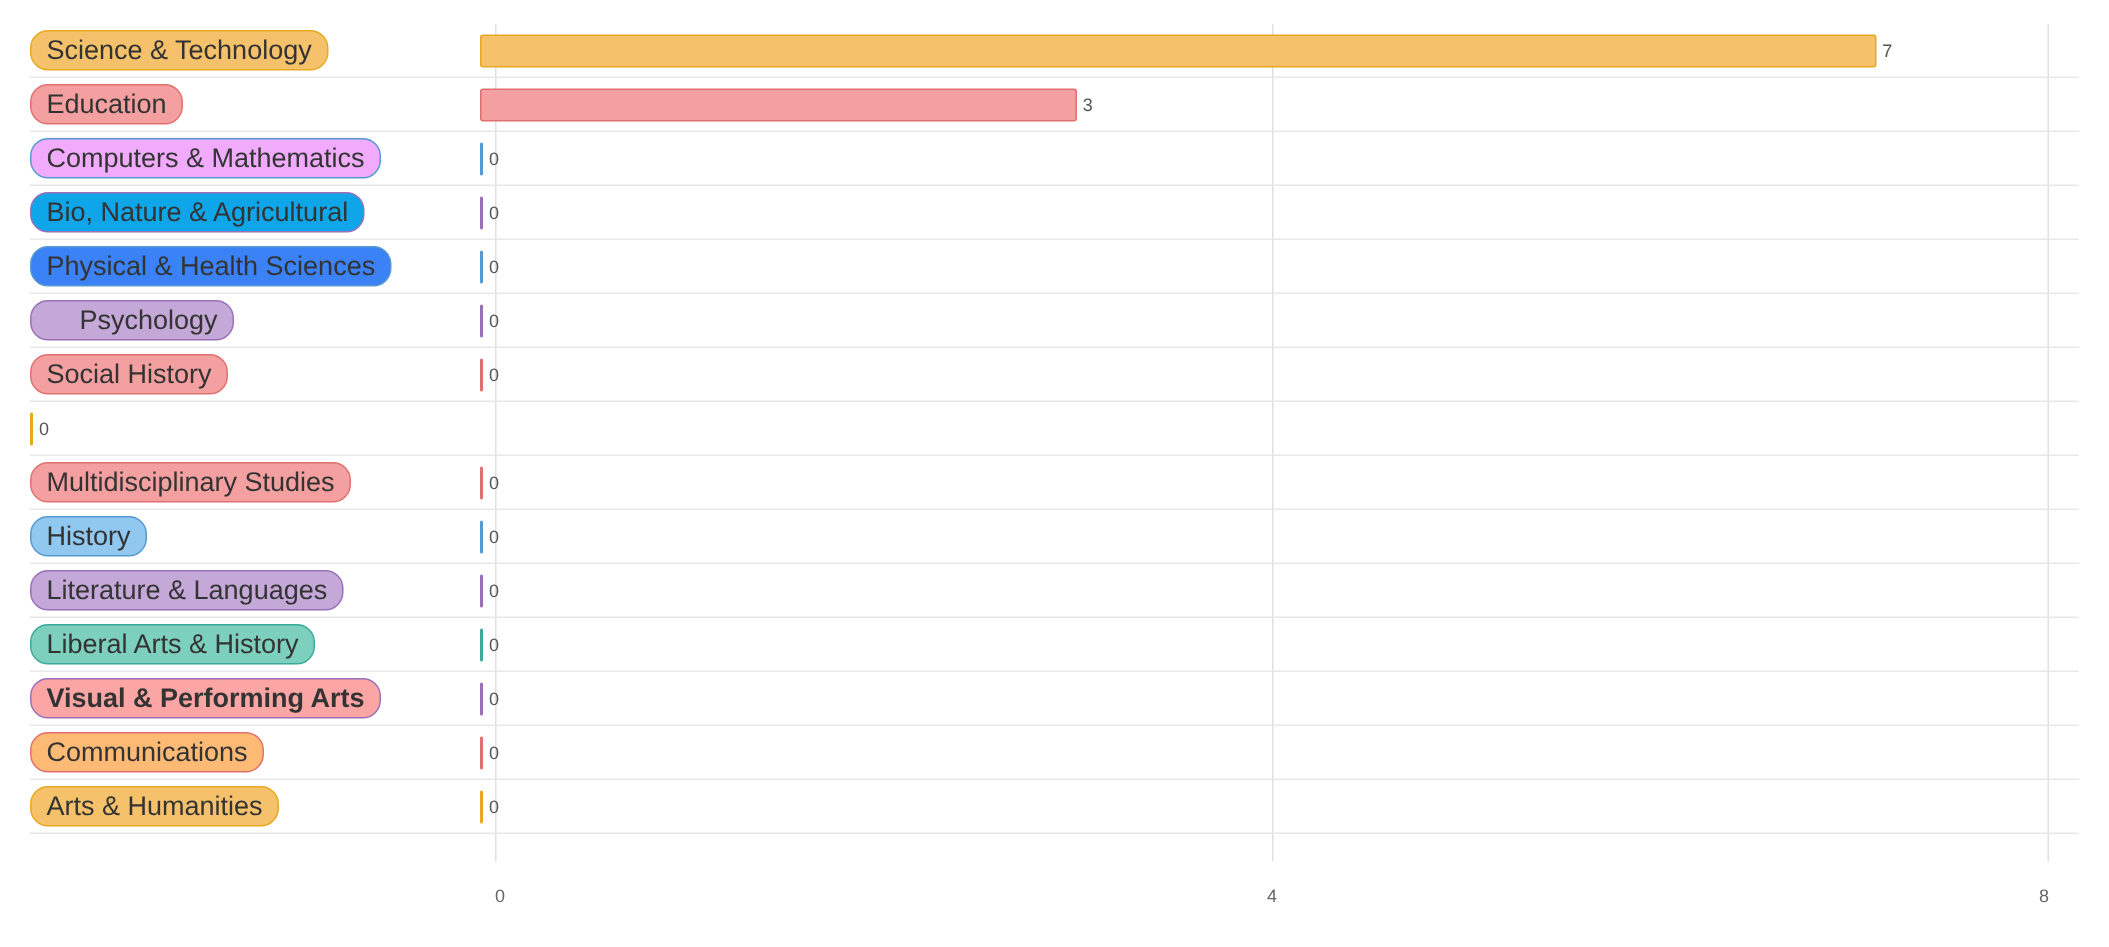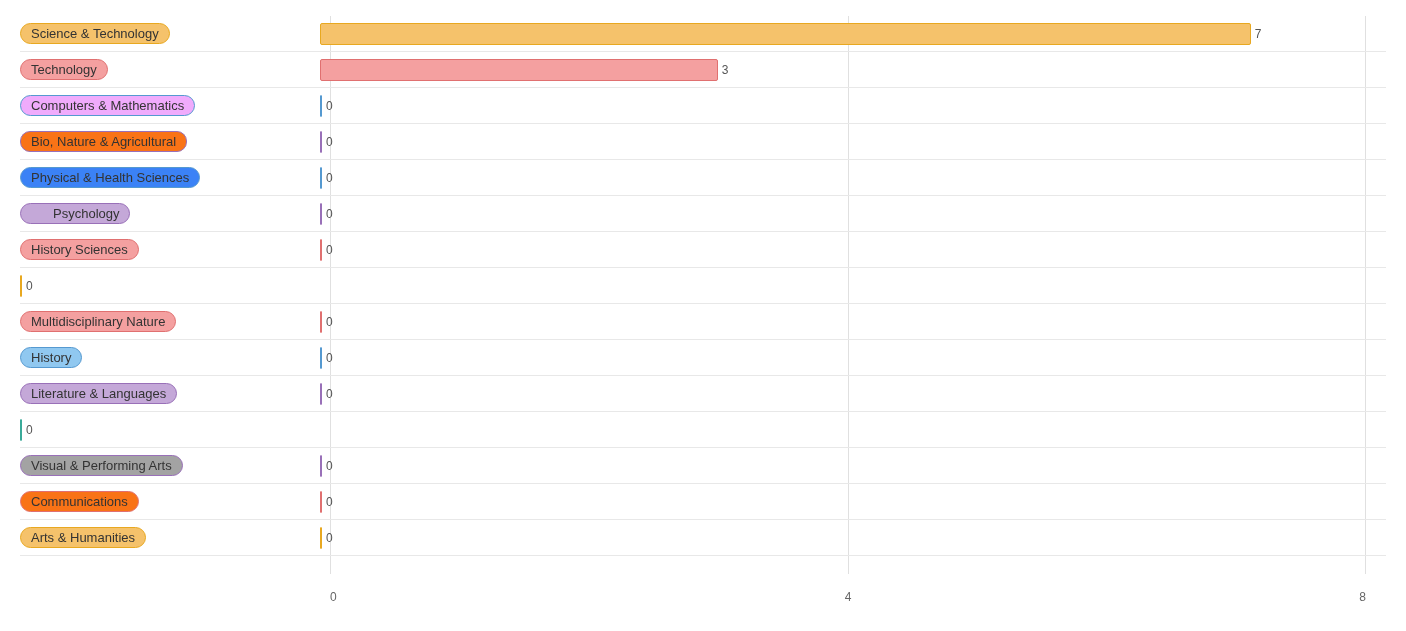--- a/index.html
+++ b/index.html
@@ -60,21 +60,21 @@
       display: flex;
       align-items: center;
       padding-right: 6px;
       font-size: 12.5px;
       color: #333;
     }
     .label-pill {
       display: inline-block;
       padding: 2px 10px;
       border-radius: 12px;
-      font-size: 13px;
+      font-size: 18px;
       white-space: nowrap;
       border: 1px solid rgba(0,0,0,0.08);
     }
     .bar-container {
       flex: 1;
       display: flex;
       align-items: center;
       position: relative;
       height: 100%;
     }
@@ -118,39 +118,39 @@
         <div class="bar-label">
           <span class="label-pill" style="background: rgb(245, 194, 107); border-color: rgb(232, 168, 32);">Science &amp; Technology</span>
         </div>
         <div class="bar-container">
           <div class="bar" style="width: calc(87.5% - 2px); background: rgb(245, 194, 107); border: 1px solid rgb(232, 168, 32); min-width: 2px;"></div>
           <span class="bar-value">7</span>
         </div>
       </div>
       <div class="bar-row">
         <div class="bar-label">
-          <span class="label-pill" style="background: rgb(244, 160, 160); border-color: rgb(224, 112, 112);">Technology</span>
+          <span class="label-pill" style="background: rgb(244, 160, 160); border-color: rgb(224, 112, 112);">Education</span>
         </div>
         <div class="bar-container">
           <div class="bar" style="width: calc(37.5% - 2px); background: rgb(244, 160, 160); border: 1px solid rgb(224, 112, 112); min-width: 2px;"></div>
           <span class="bar-value">3</span>
         </div>
       </div>
       <div class="bar-row">
         <div class="bar-label">
           <span class="label-pill" style="background: #f0abfc; border-color: rgb(85, 153, 208);">Computers &amp; Mathematics</span>
         </div>
         <div class="bar-container">
           <div class="bar" style="width: 2px; background: rgb(144, 200, 240); border: 1px solid rgb(85, 153, 208); min-width: 2px;"></div>
           <span class="bar-value">0</span>
         </div>
       </div>
       <div class="bar-row">
         <div class="bar-label">
-          <span class="label-pill" style="background: #f97316; border-color: rgb(153, 112, 184); border-radius: 10px;">Bio, Nature &amp; Agricultural</span>
+          <span class="label-pill" style="background: #0ea5e9; border-color: rgb(153, 112, 184);">Bio, Nature &amp; Agricultural</span>
         </div>
         <div class="bar-container">
           <div class="bar" style="width: 2px; background: rgb(196, 168, 216); border: 1px solid rgb(153, 112, 184); min-width: 2px;"></div>
           <span class="bar-value">0</span>
         </div>
       </div>
       <div class="bar-row">
         <div class="bar-label">
           <span class="label-pill" style="background: #3b82f6; border-color: rgb(85, 153, 208);">Physical &amp; Health Sciences</span>
         </div>
@@ -163,36 +163,36 @@
         <div class="bar-label">
           <span class="label-pill" style="background: rgb(196, 168, 216); border-color: rgb(153, 112, 184); padding-left: 32px;">Psychology</span>
         </div>
         <div class="bar-container">
           <div class="bar" style="width: 2px; background: rgb(196, 168, 216); border: 1px solid rgb(153, 112, 184); min-width: 2px;"></div>
           <span class="bar-value">0</span>
         </div>
       </div>
       <div class="bar-row">
         <div class="bar-label">
-          <span class="label-pill" style="background: rgb(244, 160, 160); border-color: rgb(224, 112, 112);">History Sciences</span>
+          <span class="label-pill" style="background: rgb(244, 160, 160); border-color: rgb(224, 112, 112);">Social History</span>
         </div>
         <div class="bar-container">
           <div class="bar" style="width: 2px; background: rgb(244, 160, 160); border: 1px solid rgb(224, 112, 112); min-width: 2px;"></div>
           <span class="bar-value">0</span>
         </div>
       </div>
       <div class="bar-row">
         <div class="bar-container">
           <div class="bar" style="width: 2px; background: rgb(245, 194, 107); border: 1px solid rgb(232, 168, 32); min-width: 2px;"></div>
           <span class="bar-value">0</span>
         </div>
       </div>
       <div class="bar-row">
         <div class="bar-label">
-          <span class="label-pill" style="background: rgb(244, 160, 160); border-color: rgb(224, 112, 112);">Multidisciplinary Nature</span>
+          <span class="label-pill" style="background: rgb(244, 160, 160); border-color: rgb(224, 112, 112);">Multidisciplinary Studies</span>
         </div>
         <div class="bar-container">
           <div class="bar" style="width: 2px; background: rgb(244, 160, 160); border: 1px solid rgb(224, 112, 112); min-width: 2px;"></div>
           <span class="bar-value">0</span>
         </div>
       </div>
       <div class="bar-row">
         <div class="bar-label">
           <span class="label-pill" style="background: rgb(144, 200, 240); border-color: rgb(85, 153, 208);">History</span>
         </div>
@@ -204,37 +204,40 @@
       <div class="bar-row">
         <div class="bar-label">
           <span class="label-pill" style="background: rgb(196, 168, 216); border-color: rgb(153, 112, 184);">Literature &amp; Languages</span>
         </div>
         <div class="bar-container">
           <div class="bar" style="width: 2px; background: rgb(196, 168, 216); border: 1px solid rgb(153, 112, 184); min-width: 2px;"></div>
           <span class="bar-value">0</span>
         </div>
       </div>
       <div class="bar-row">
+        <div class="bar-label">
+          <span class="label-pill" style="background: rgb(125, 207, 190); border-color: rgb(58, 170, 153);">Liberal Arts &amp; History</span>
+        </div>
         <div class="bar-container">
           <div class="bar" style="width: 2px; background: rgb(125, 207, 190); border: 1px solid rgb(58, 170, 153); min-width: 2px;"></div>
           <span class="bar-value">0</span>
         </div>
       </div>
       <div class="bar-row">
         <div class="bar-label">
-          <span class="label-pill" style="background: #a3a3a3; border-color: rgb(153, 112, 184);">Visual &amp; Performing Arts</span>
-        </div>
-        <div class="bar-container">
-          <div class="bar" style="width: 2px; background: rgb(196, 168, 216); border: 1px solid rgb(153, 112, 184); min-width: 2px;"></div>
-          <span class="bar-value">0</span>
-        </div>
-      </div>
-      <div class="bar-row">
-        <div class="bar-label">
-          <span class="label-pill" style="background: #f97316; border-color: rgb(224, 112, 112);">Communications</span>
+          <span class="label-pill" style="background: #fca5a5; border-color: rgb(153, 112, 184); font-weight: bold;">Visual &amp; Performing Arts</span>
+        </div>
+        <div class="bar-container">
+          <div class="bar" style="width: 2px; background: rgb(196, 168, 216); border: 1px solid rgb(153, 112, 184); min-width: 2px;"></div>
+          <span class="bar-value">0</span>
+        </div>
+      </div>
+      <div class="bar-row">
+        <div class="bar-label">
+          <span class="label-pill" style="background: #fdba74; border-color: rgb(224, 112, 112);">Communications</span>
         </div>
         <div class="bar-container">
           <div class="bar" style="width: 2px; background: rgb(244, 160, 160); border: 1px solid rgb(224, 112, 112); min-width: 2px;"></div>
           <span class="bar-value">0</span>
         </div>
       </div>
       <div class="bar-row">
         <div class="bar-label">
           <span class="label-pill" style="background: rgb(245, 194, 107); border-color: rgb(232, 168, 32);">Arts &amp; Humanities</span>
         </div>

